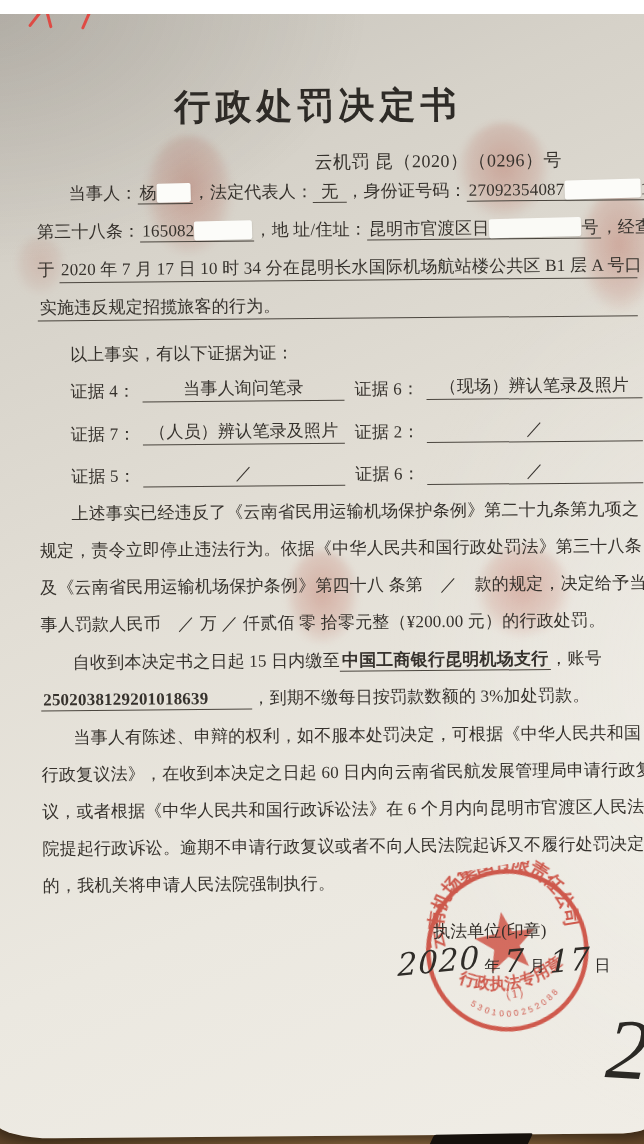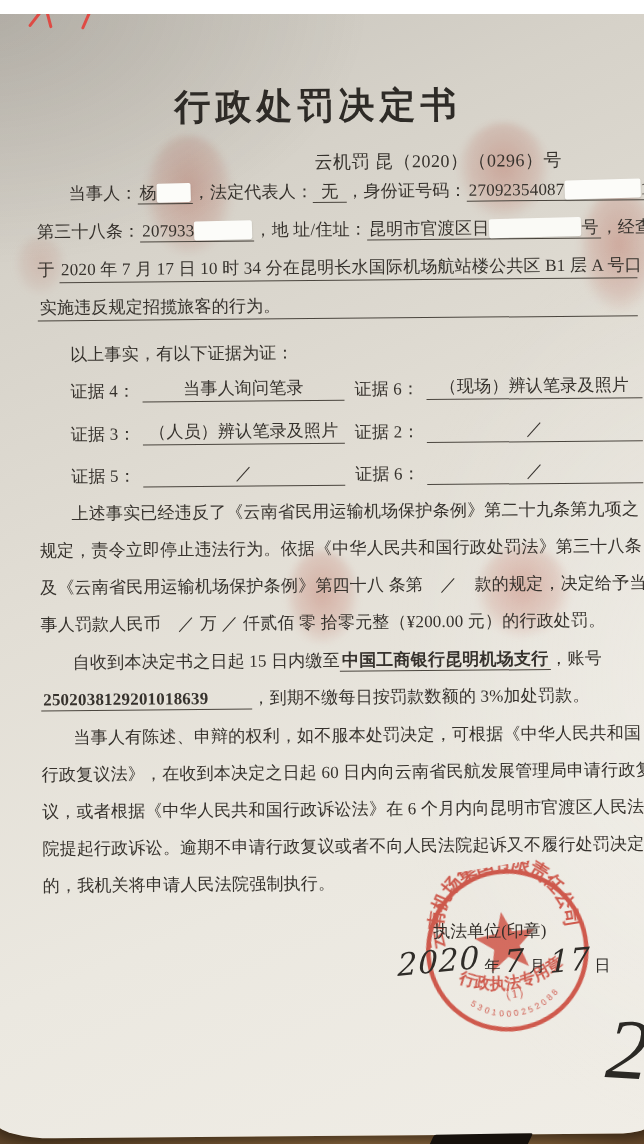--- a/index.html
+++ b/index.html
@@ -93,41 +93,41 @@
       <div class="fp" style="left:476px;top:533px;width:94px;height:92px"></div>
 
       <div class="doc-title">行政处罚决定书</div>
       <div class="doc-number">云机罚 昆（2020）（0296）号</div>
 
       <div class="bl" style="top:166px;left:72px">
         <span>当事人：</span><span class="u"><span>杨</span><span class="redact" style="width:34px"></span></span><span>，法定代表人：</span><span class="u" style="padding:0 8px 1px">无</span><span>，身份证号码：</span><span class="u"><span>27092354087</span><span class="redact" style="width:76px"></span><span>1</span></span>
       </div>
 
       <div class="bl" style="top:204px;left:40px">
-        <span>第三十八条：</span><span class="u"><span>207933</span><span class="redact" style="width:58px"></span></span><span>，地 址/住址：</span><span class="u"><span>昆明市官渡区日</span><span class="redact" style="width:92px;opacity:.95"></span><span>号</span></span><span>，经查，你</span>
+        <span>第三十八条：</span><span class="u"><span>165082</span><span class="redact" style="width:58px"></span></span><span>，地 址/住址：</span><span class="u"><span>昆明市官渡区日</span><span class="redact" style="width:92px;opacity:.95"></span><span>号</span></span><span>，经查，你</span>
       </div>
 
       <div class="bl" style="top:242px;left:40px">
         <span>于 </span><span class="u" style="display:inline-block;width:578px">2020 年 7 月 17 日 10 时 34 分在昆明长水国际机场航站楼公共区 B1 层 A 号口</span>
       </div>
       <div class="bl" style="top:280px;left:40px">
         <span class="u" style="display:inline-block;width:600px">实施违反规定招揽旅客的行为。</span>
       </div>
 
       <div class="bl" style="top:327px;left:72px">以上事实，有以下证据为证：</div>
 
       <div class="bl ev-row" style="top:362px;left:72px">
         <span class="ev-label">证据 4：</span>
           <span class="ev-val" style="width:202px">当事人询问笔录</span>
           <span class="ev-gap"></span>
           <span class="ev-label">证据 6：</span>
           <span class="ev-val" style="width:216px">（现场）辨认笔录及照片</span>
       </div>
       <div class="bl ev-row" style="top:405px;left:72px">
-        <span class="ev-label">证据 3：</span>
+        <span class="ev-label">证据 7：</span>
           <span class="ev-val" style="width:202px">（人员）辨认笔录及照片</span>
           <span class="ev-gap"></span>
           <span class="ev-label">证据 2：</span>
           <span class="ev-val" style="width:216px">／</span>
       </div>
       <div class="bl ev-row" style="top:447px;left:72px">
         <span class="ev-label">证据 5：</span>
           <span class="ev-val" style="width:202px">／</span>
           <span class="ev-gap"></span>
           <span class="ev-label">证据 6：</span>

